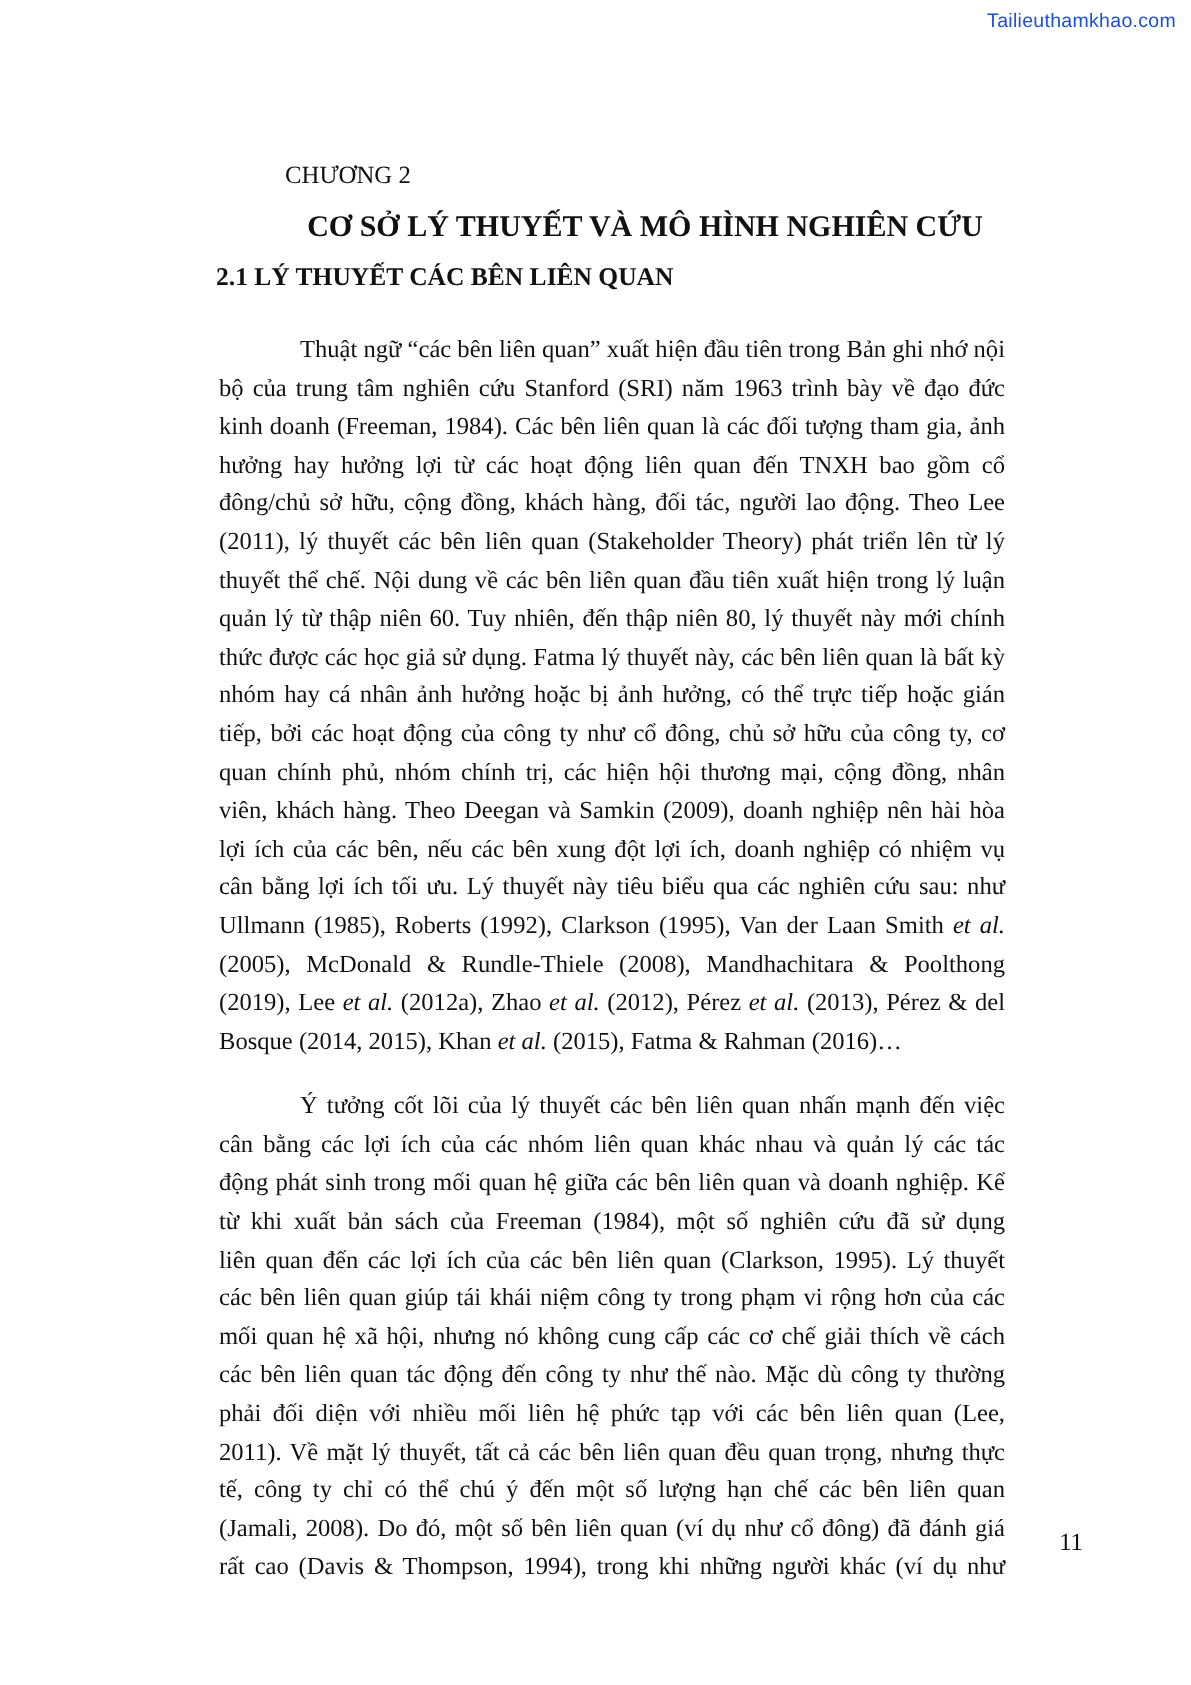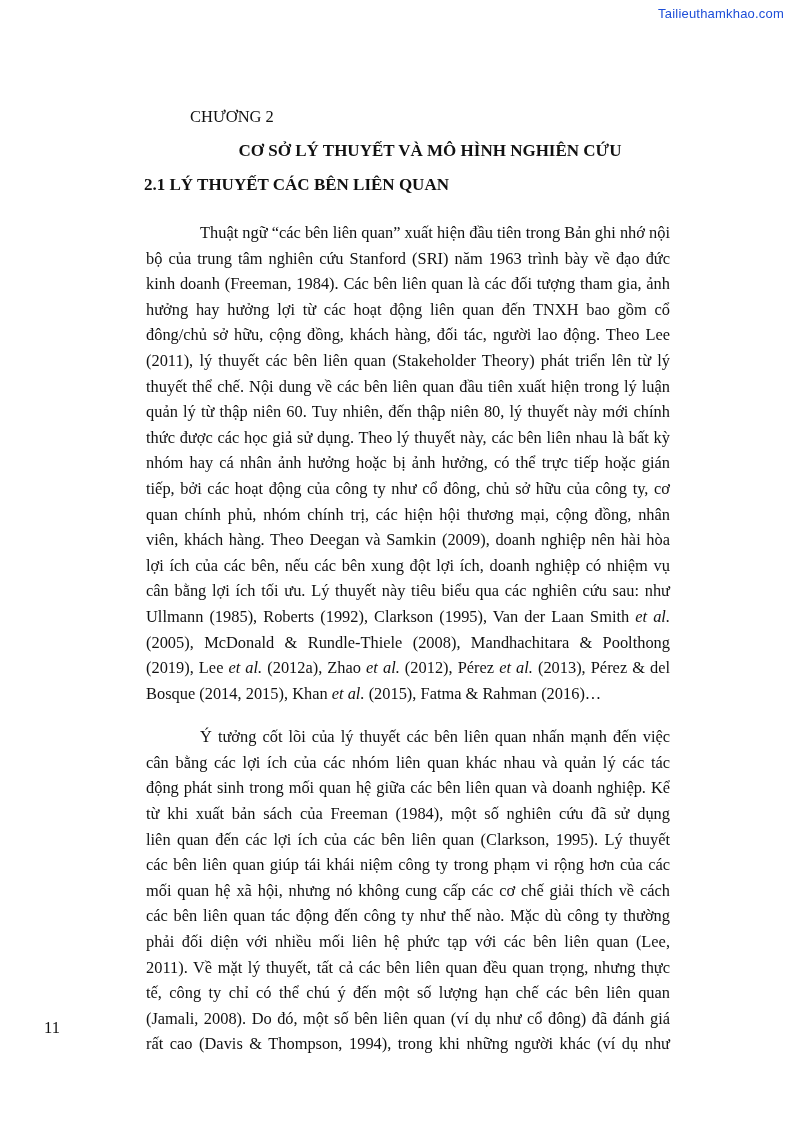--- a/index.html
+++ b/index.html
@@ -35,21 +35,21 @@
       font-weight: normal;
       font-size: 16.5px;
       margin: 0 0 0 0;
       height: 26px;
       line-height: 26px;
       padding-left: 44px;
     }
     .chapter-title {
       text-align: center;
       font-weight: bold;
-      font-size: 17px;
+      font-size: 20px;
       height: 34px;
       line-height: 34px;
       margin-top: 4px;
       padding-left: 44px;
     }
     .section-heading {
       font-weight: bold;
       font-size: 17px;
       height: 30px;
       line-height: 30px;
@@ -76,21 +76,21 @@
       padding-left: 54px;
     }
     .p1 { margin-top: 20px; }
     .p2 { margin-top: 18px; }
     i { font-style: italic; }
     .page-number {
       position: absolute;
       top: 1018px;
       left: 0;
       width: 722px;
-      text-align: left;
+      text-align: right;
       font-size: 16.5px;
       padding-left: 44px;
       box-sizing: border-box;
     }
   </style>
 </head>
 <body>
 
 <div class="watermark">Tailieuthamkhao.com</div>
 
@@ -101,21 +101,21 @@
 
   <div class="para p1">
     <span class="line indent">Thuật ngữ “các bên liên quan” xuất hiện đầu tiên trong Bản ghi nhớ nội</span>
     <span class="line">bộ của trung tâm nghiên cứu Stanford (SRI) năm 1963 trình bày về đạo đức</span>
     <span class="line">kinh doanh (Freeman, 1984). Các bên liên quan là các đối tượng tham gia, ảnh</span>
     <span class="line">hưởng hay hưởng lợi từ các hoạt động liên quan đến TNXH bao gồm cổ</span>
     <span class="line">đông/chủ sở hữu, cộng đồng, khách hàng, đối tác, người lao động. Theo Lee</span>
     <span class="line">(2011), lý thuyết các bên liên quan  (Stakeholder Theory) phát triển lên từ  lý</span>
     <span class="line">thuyết thể chế. Nội dung về các bên liên quan đầu tiên xuất hiện trong lý luận</span>
     <span class="line">quản lý từ thập niên 60. Tuy nhiên, đến thập niên 80, lý thuyết này mới chính</span>
-    <span class="line">thức được các học giả sử dụng. Theo lý thuyết này, các bên liên nhau là bất kỳ</span>
+    <span class="line">thức được các học giả sử dụng. Fatma lý thuyết này, các bên liên quan là bất kỳ</span>
     <span class="line">nhóm hay cá nhân ảnh hưởng hoặc bị ảnh hưởng, có thể trực tiếp hoặc gián</span>
     <span class="line">tiếp, bởi các hoạt động của công ty như cổ đông, chủ sở hữu của công ty, cơ</span>
     <span class="line">quan chính phủ, nhóm chính trị, các hiện hội thương mại, cộng đồng, nhân</span>
     <span class="line">viên, khách hàng. Theo Deegan và Samkin (2009), doanh nghiệp nên hài hòa</span>
     <span class="line">lợi ích của các bên, nếu các bên xung đột lợi ích, doanh nghiệp có nhiệm vụ</span>
     <span class="line">cân bằng lợi ích tối ưu. Lý thuyết này tiêu biểu qua các nghiên cứu sau: như</span>
     <span class="line"><span>Ullmann (1985), Roberts (1992), Clarkson (1995), Van der Laan Smith </span><i>et al.</i></span>
     <span class="line"><span>(2005),  McDonald &amp; Rundle-Thiele (2008), Mandhachitara &amp; Poolthong</span></span>
     <span class="line"><span>(2019),  Lee </span><i>et al.</i><span> (2012a), Zhao </span><i>et al.</i><span> (2012), Pérez </span><i>et al.</i><span> (2013), Pérez &amp; del</span></span>
     <span class="line last"><span>Bosque (2014, 2015), Khan </span><i>et al.</i><span> (2015), Fatma &amp; Rahman (2016)…</span></span>

